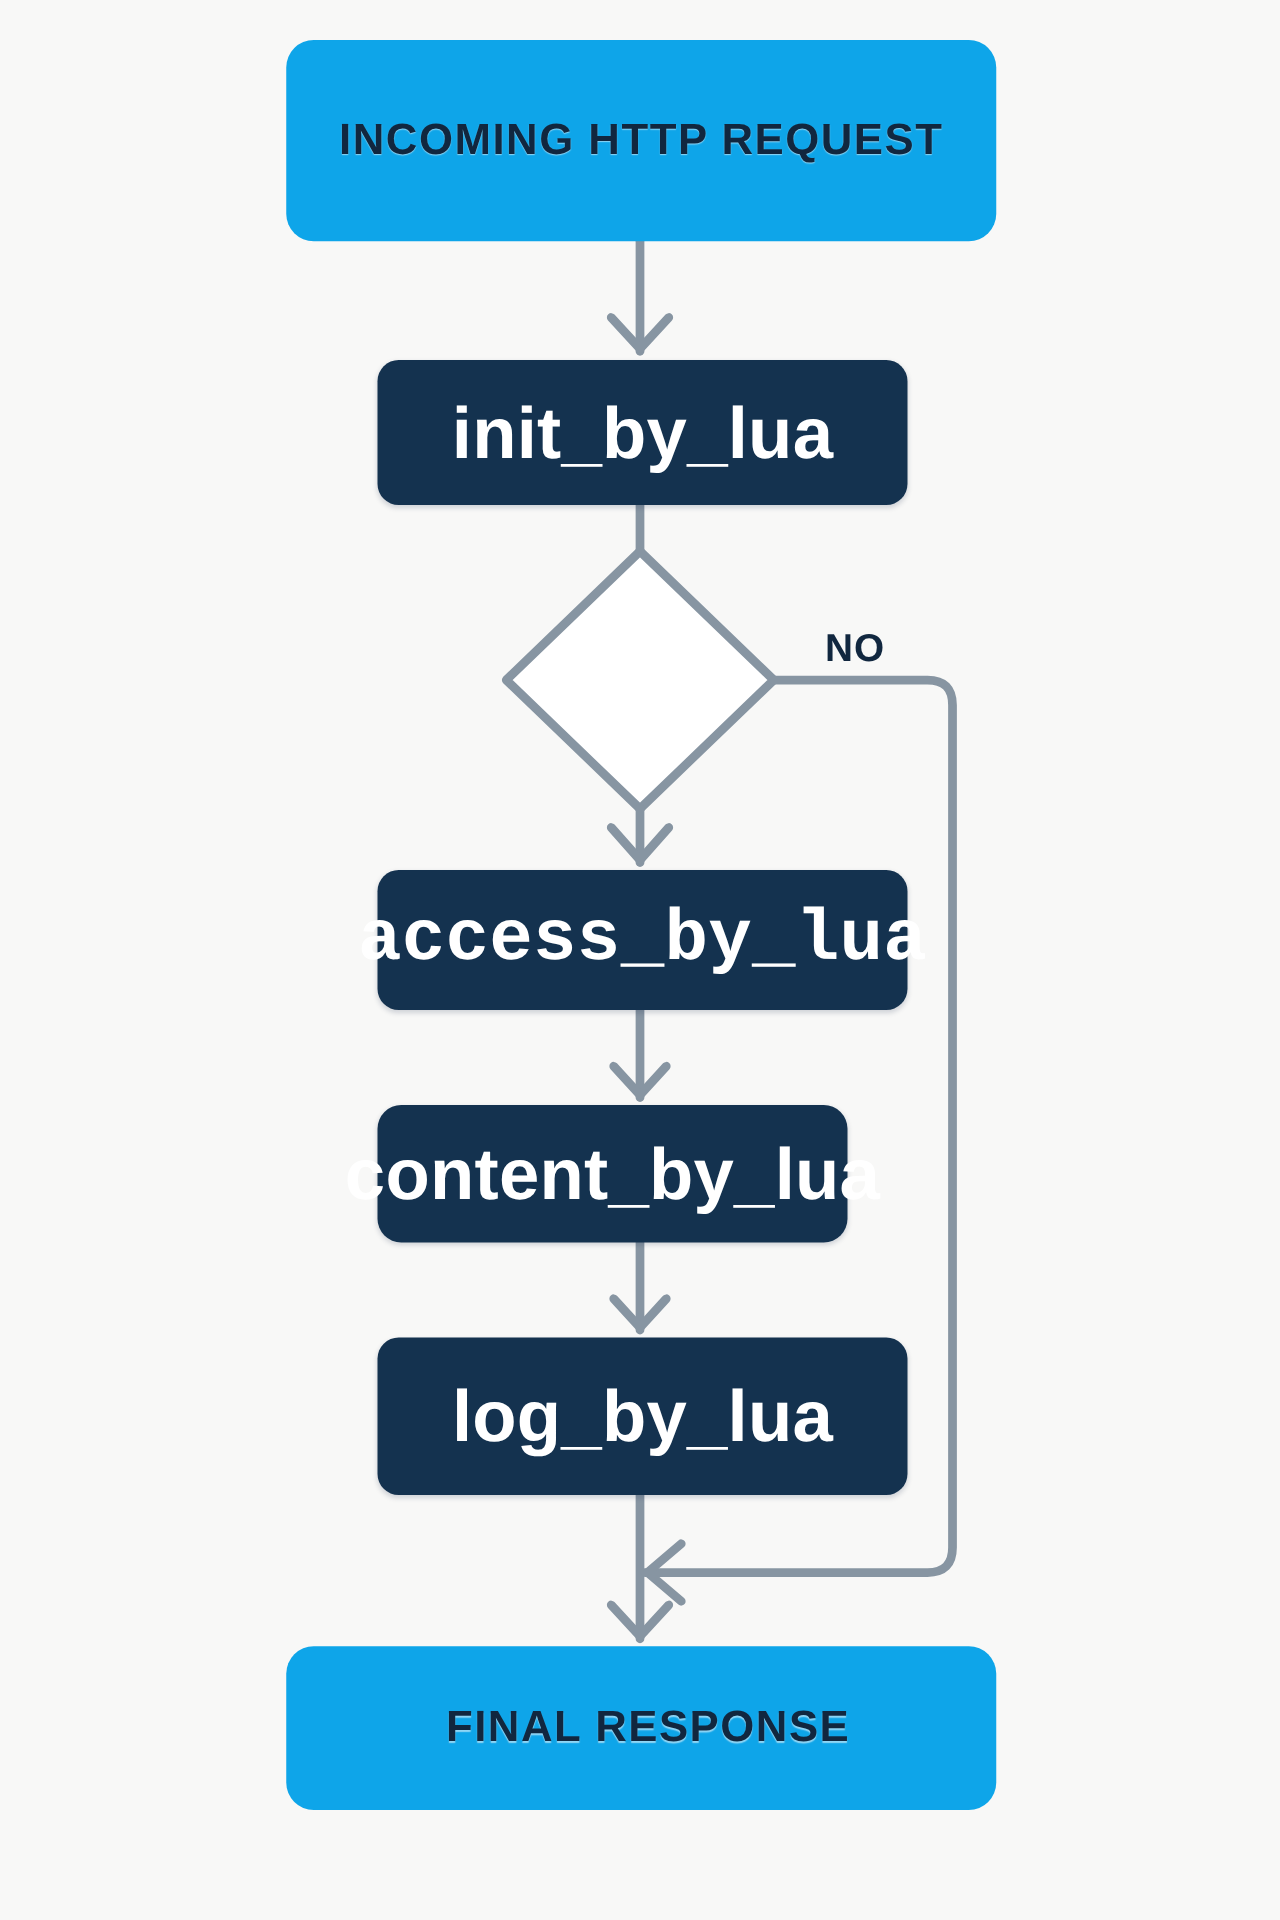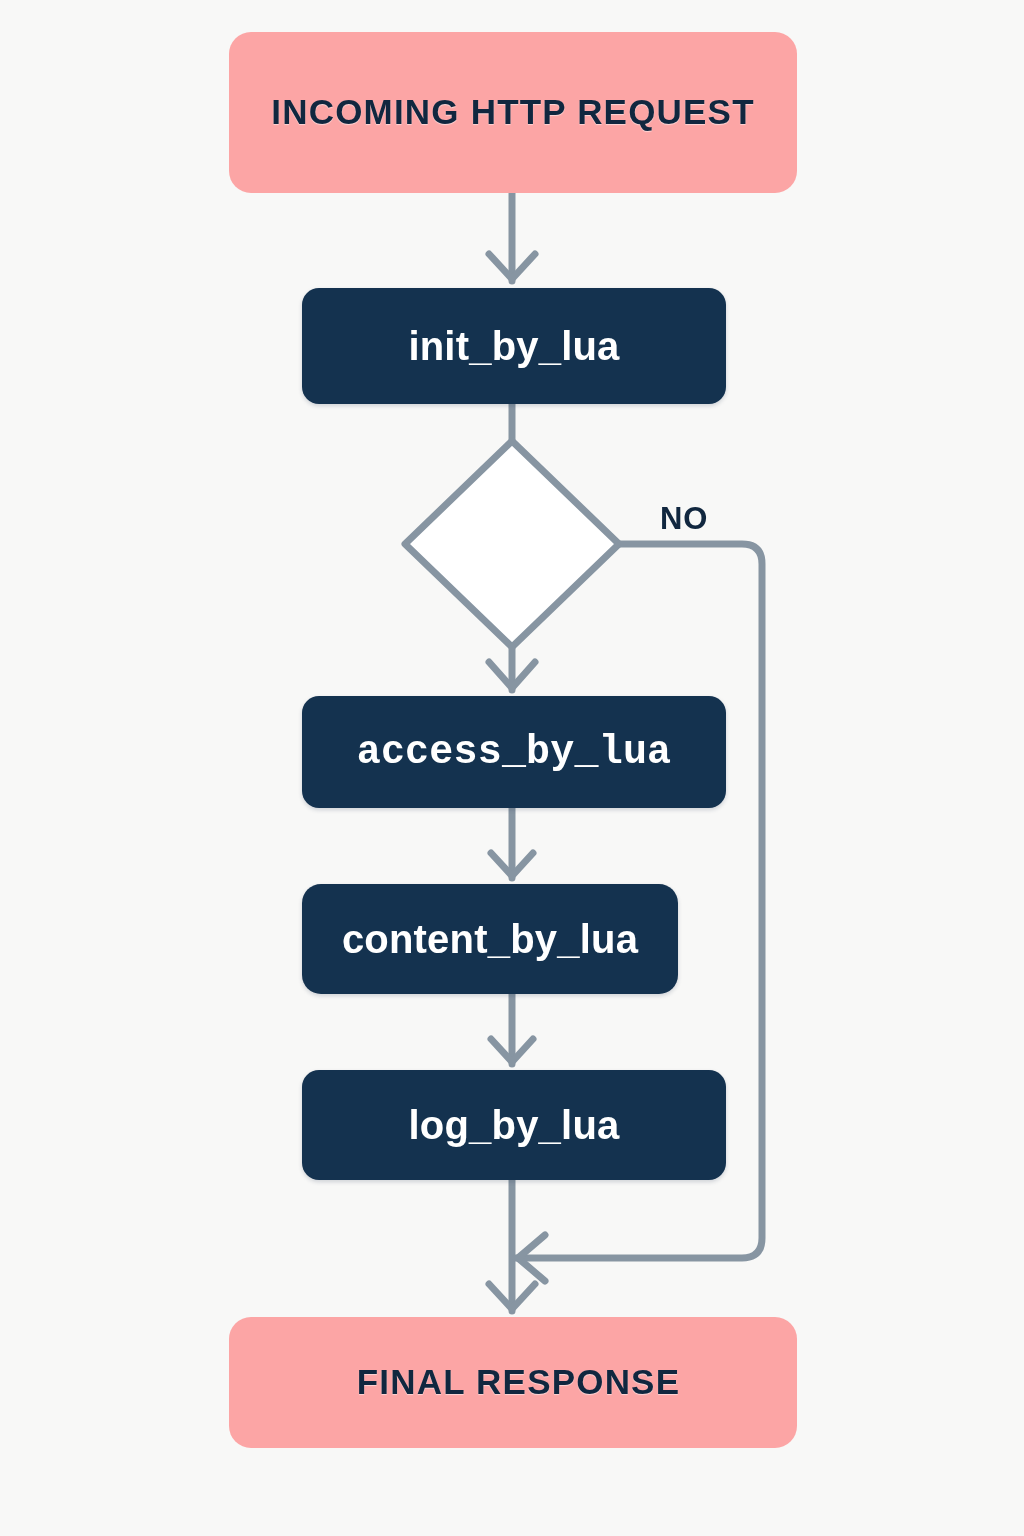--- a/index.html
+++ b/index.html
@@ -9,35 +9,35 @@
     font-family:"Liberation Sans", sans-serif;
     overflow:hidden;
     position:relative;
   }
   #stage{position:absolute;inset:0;width:1024px;height:1536px;}
   #wires{position:absolute;left:0;top:0;width:1024px;height:1536px;}
 
   .node{position:absolute;display:flex;align-items:center;justify-content:center;text-align:center;box-sizing:border-box;}
 
   .term{
-    background:#fca5a5;
+    background:#0ea5e9;
     border-radius:22px;
     color:#11273f;
     font-weight:700;
     font-size:35px;
     letter-spacing:1.2px;
     line-height:1.28;
     text-shadow:0 1px 1px rgba(255,255,255,.55);
   }
   .stage-box{
     background:#14324f;
     border-radius:17px;
     color:#ffffff;
     font-weight:700;
-    font-size:40px;
+    font-size:58px;
     letter-spacing:.2px;
     box-shadow:0 2px 4px rgba(20,40,70,.18);
   }
   .decision-label{
     position:absolute;
     color:#11273f;
     font-weight:600;
     font-size:33px;
     letter-spacing:.6px;
     white-space:nowrap;
@@ -99,21 +99,21 @@
   </div>
 
   <div class="node stage-box" style="left:302px;top:696px;width:424px;height:112px;font-family:Liberation Mono, monospace;">
     <span>access_by_lua</span>
   </div>
 
   <div class="node stage-box" style="left:302px;top:884px;width:376px;height:110px;border-radius:19px;">
     <span>content_by_lua</span>
   </div>
 
-  <div class="node stage-box" style="left:302px;top:1070px;width:424px;height:110px;">
+  <div class="node stage-box" style="left:302px;top:1070px;width:424px;height:126px;">
     <span>log_by_lua</span>
   </div>
 
   <div class="node term" style="left:229px;top:1317px;width:568px;height:131px;padding-left:11px;">
     <span>FINAL RESPONSE</span>
   </div>
 
 </div>
 
 </body></html>

